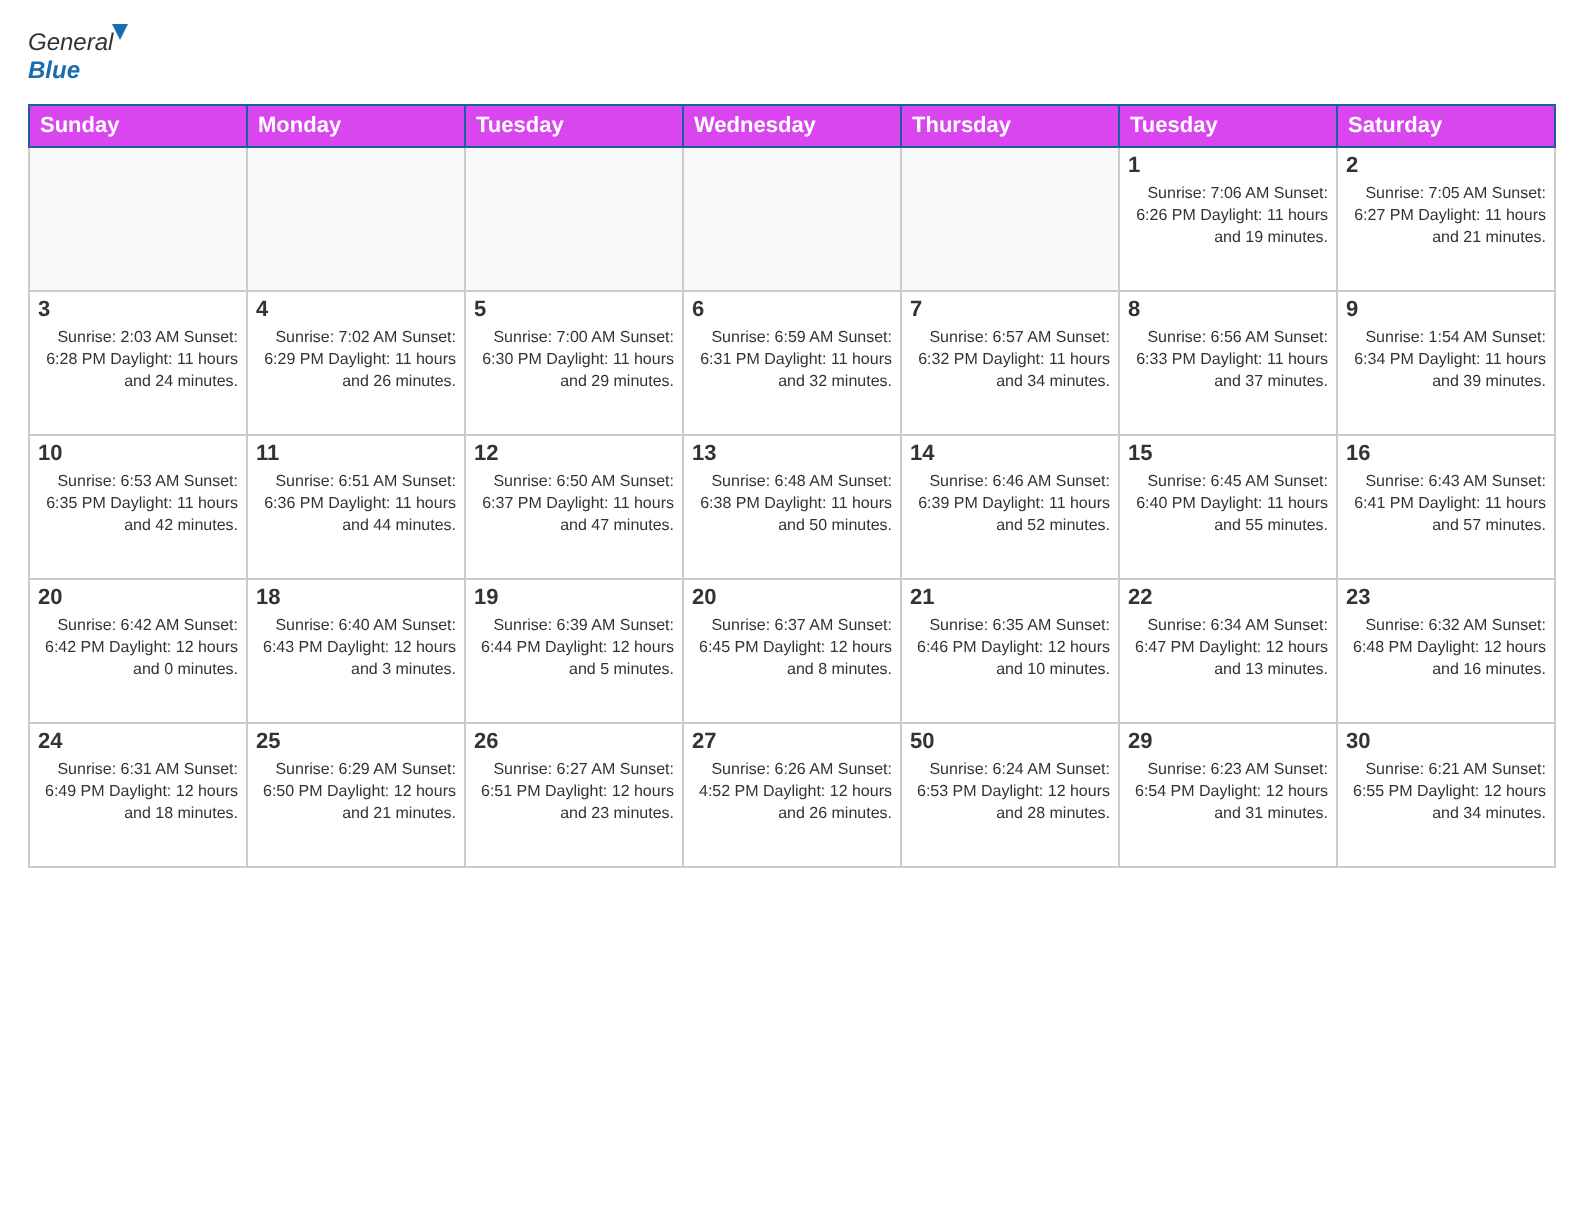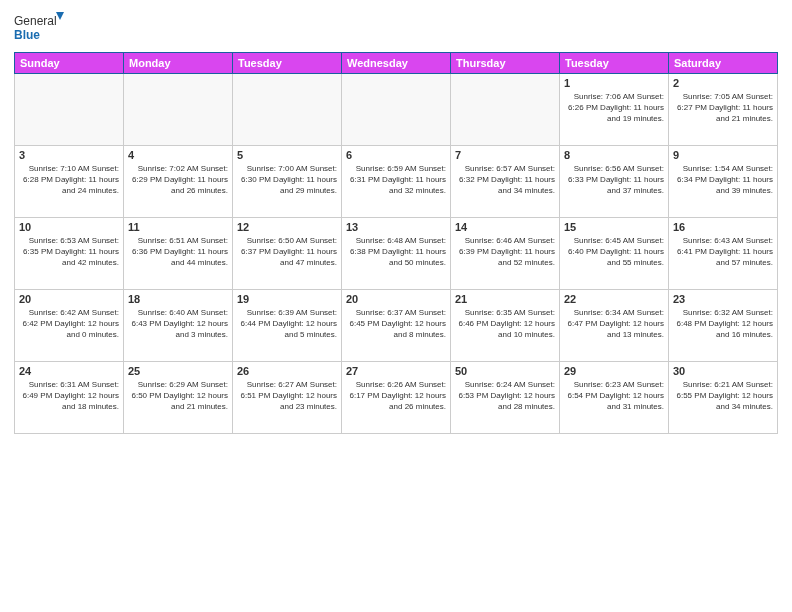--- a/index.html
+++ b/index.html
@@ -19,20 +19,21 @@
     .header {
       display: flex;
       align-items: flex-start;
       justify-content: space-between;
       margin-bottom: 6px;
     }
     .logo {
       display: flex;
       align-items: center;
       gap: 4px;
+      font-style: italic;
     }
     .title-block {
       text-align: right;
     }
     .month-title {
       font-size: 30px;
       font-weight: bold;
       color: #333;
       line-height: 1.1;
     }
@@ -130,21 +131,21 @@
           <td>
             <span class="day-num">2</span>
             <div class="day-info">Sunrise: 7:05 AM
 Sunset: 6:27 PM
 Daylight: 11 hours and 21 minutes.</div>
           </td>
         </tr>
         <tr>
           <td>
             <span class="day-num">3</span>
-            <div class="day-info">Sunrise: 7:10 AM
+            <div class="day-info">Sunrise: 2:03 AM
 Sunset: 6:28 PM
 Daylight: 11 hours and 24 minutes.</div>
           </td>
           <td>
             <span class="day-num">4</span>
             <div class="day-info">Sunrise: 7:02 AM
 Sunset: 6:29 PM
 Daylight: 11 hours and 26 minutes.</div>
           </td>
           <td>
@@ -281,21 +282,21 @@
           </td>
           <td>
             <span class="day-num">26</span>
             <div class="day-info">Sunrise: 6:27 AM
 Sunset: 6:51 PM
 Daylight: 12 hours and 23 minutes.</div>
           </td>
           <td>
             <span class="day-num">27</span>
             <div class="day-info">Sunrise: 6:26 AM
-Sunset: 6:17 PM
+Sunset: 4:52 PM
 Daylight: 12 hours and 26 minutes.</div>
           </td>
           <td>
             <span class="day-num">50</span>
             <div class="day-info">Sunrise: 6:24 AM
 Sunset: 6:53 PM
 Daylight: 12 hours and 28 minutes.</div>
           </td>
           <td>
             <span class="day-num">29</span>

